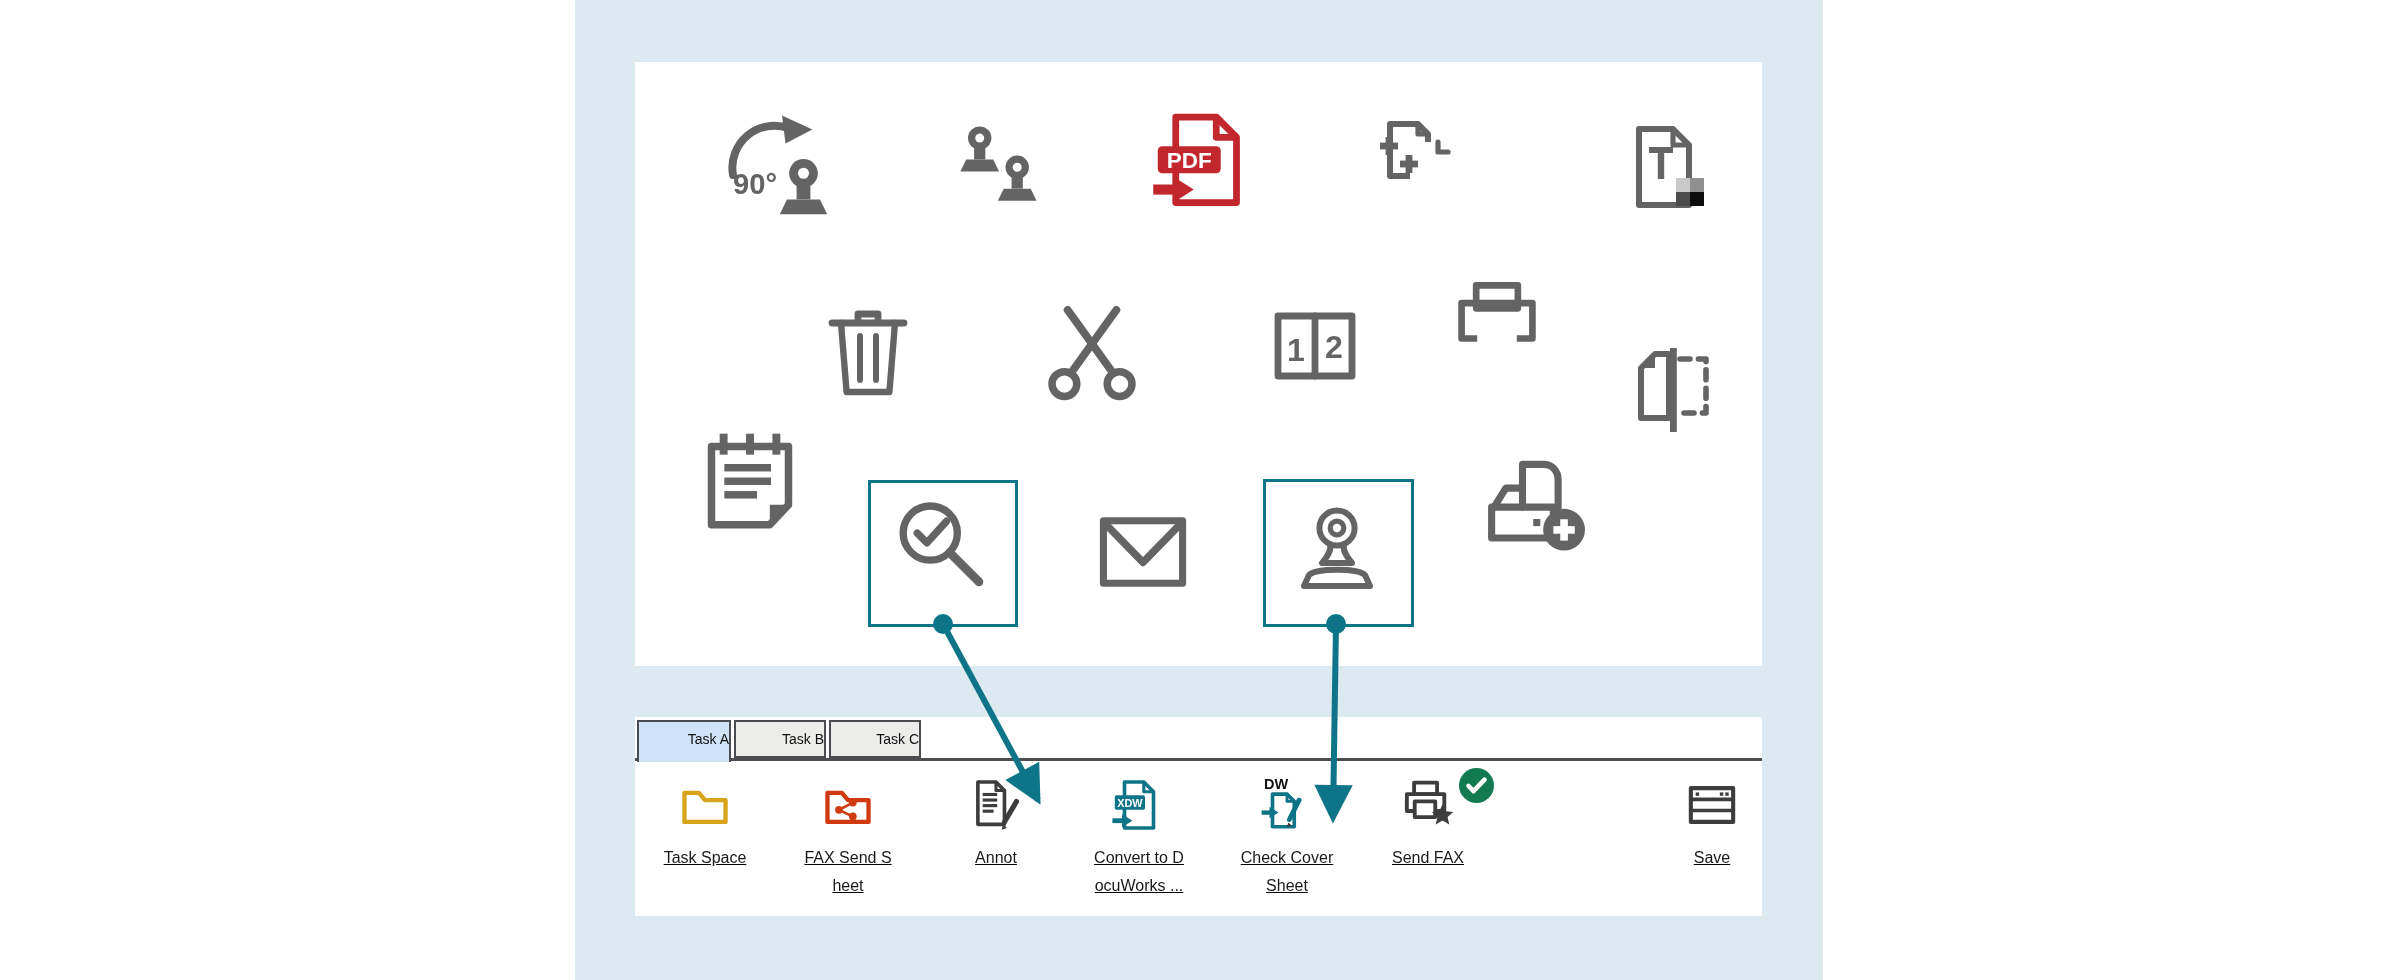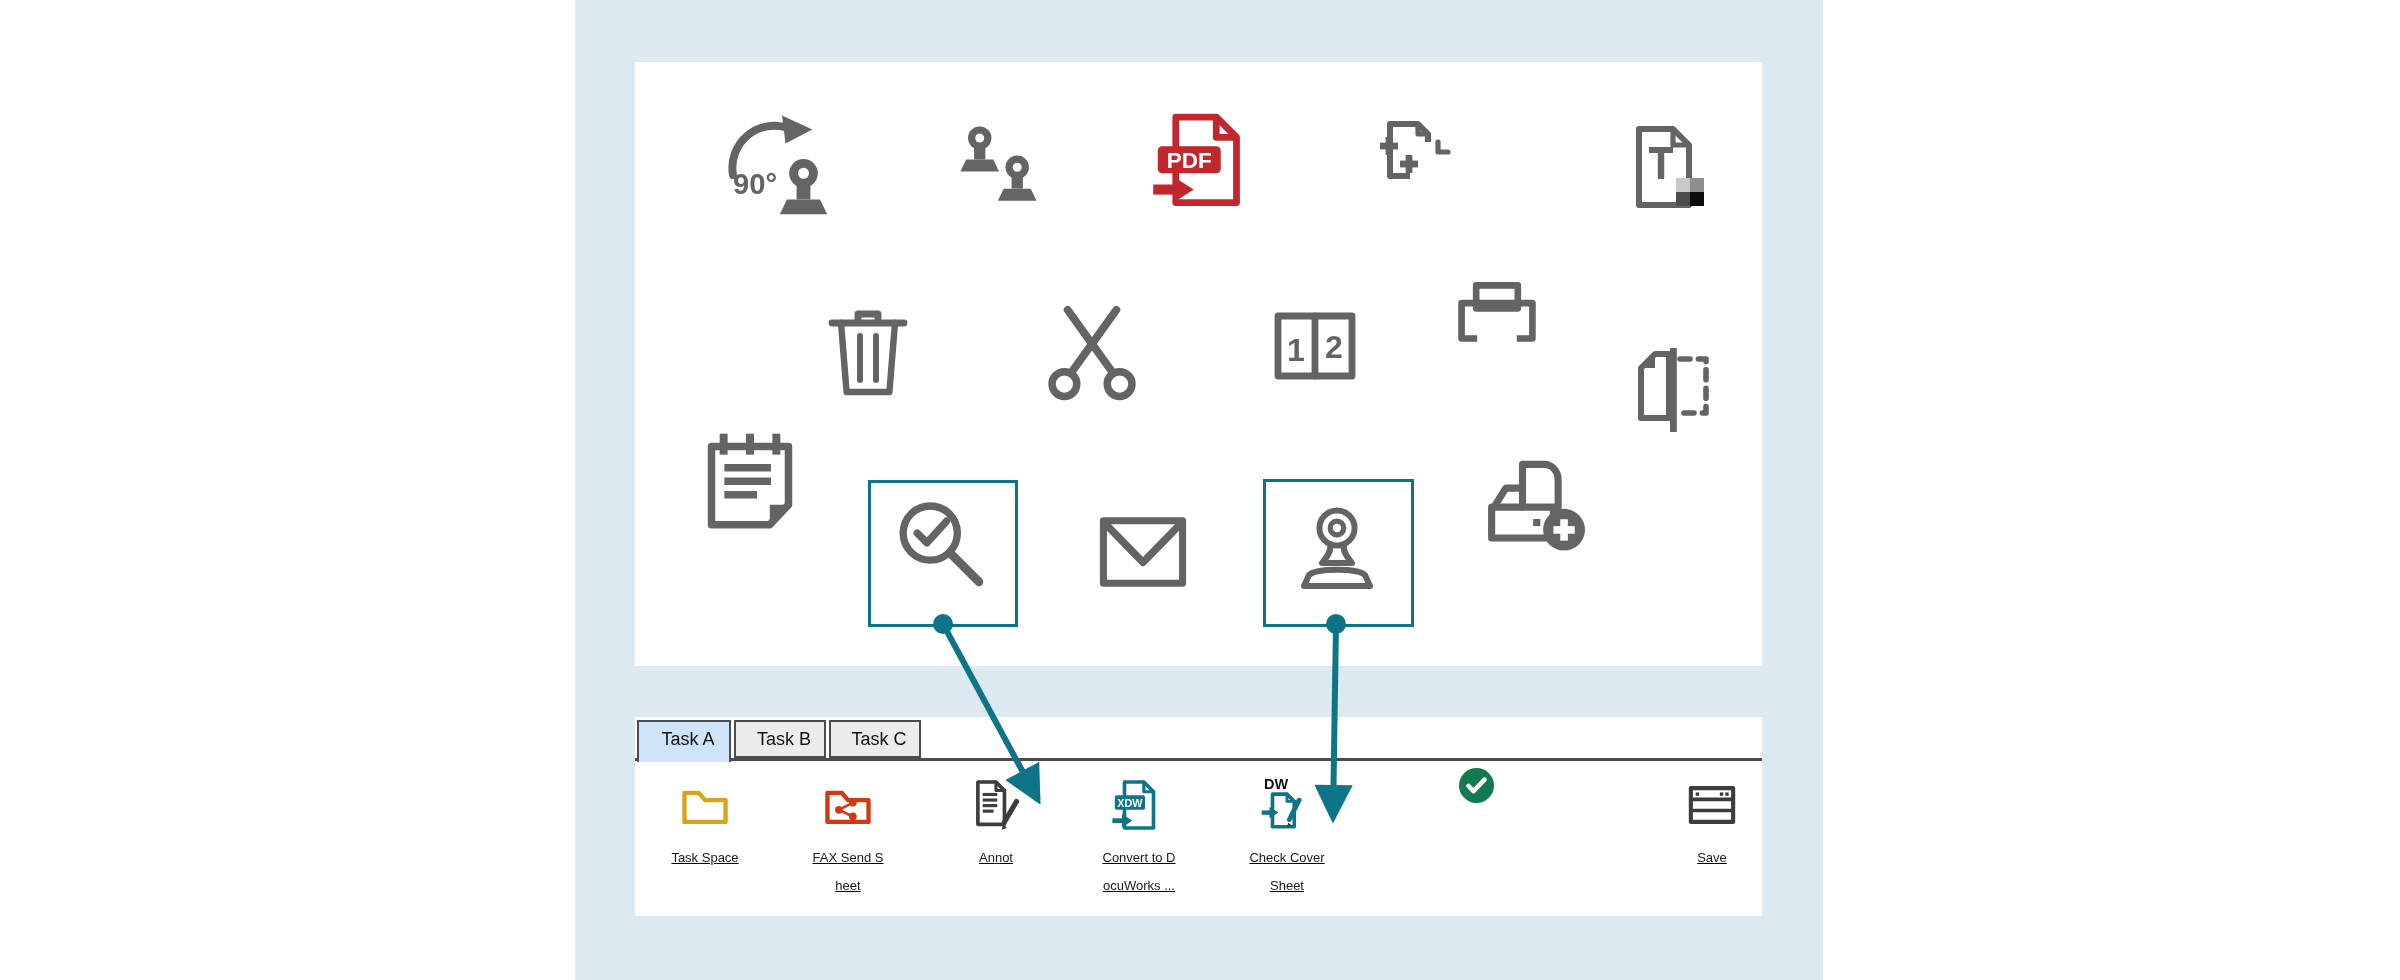--- a/index.html
+++ b/index.html
@@ -30,27 +30,27 @@
   .ftl{fill:var(--teal);stroke:none;}
   .svgt{font-family:"Liberation Sans",sans-serif;font-weight:700;}
 
   
   .hbox{position:absolute;border:3px solid var(--teal);background:transparent;}
   .overlay{position:absolute;left:0;top:0;width:2400px;height:980px;pointer-events:none;}
 
   
   .tabline{position:absolute;left:0;top:41px;width:100%;height:3px;background:var(--tab-border);}
   .tab{position:absolute;top:3px;height:38px;box-sizing:border-box;border:2px solid var(--tab-border);
-       background:var(--tab-bg);color:#111;font-size:18px;line-height:34px;text-align:center;cursor:default;padding-left:8px;}
+       background:var(--tab-bg);color:#111;font-size:14px;line-height:34px;text-align:right;cursor:default;padding-left:8px;}
   .tab.sel{background:var(--tab-selected-bg);height:42px;z-index:2;border-bottom:none;}
 
   
   .tbi{position:absolute;top:55px;width:150px;height:142px;text-align:center;text-decoration:underline;}
   .tbicon{height:66px;display:flex;align-items:center;justify-content:center;}
-  .tblabel{margin-top:6px;font-size:13px;line-height:28px;color:var(--label-text);}
+  .tblabel{margin-top:6px;font-size:16px;line-height:28px;color:var(--label-text);}
   .badge{position:absolute;left:1459px;top:768px;width:35px;height:35px;z-index:3;}
 </style>
 </head>
 <body>
 
 <div class="page">
   <div class="band"></div>
 
   <div class="panel panel-top">
 
@@ -308,20 +308,34 @@
           <line class="stl" style="stroke-width:4" x1="34" y1="20" x2="26" y2="36"></line>
           <polygon class="fd" points="25,38.5 24,42.5 28,41"></polygon>
         </svg>
       </div>
       <div class="tblabel">
           <div>Check Cover</div>
           <div>Sheet</div>
         </div>
     </div>
 
+    <div class="tbi" style="left:718px">
+      <div class="tbicon">
+        <svg class="icon" width="58" height="58" viewBox="0 0 48 48">
+          <rect class="sd" x="12.5" y="5.5" width="19" height="9.5"></rect>
+          <rect class="sd" x="6.5" y="15" width="31" height="14"></rect>
+          <rect class="sd" style="fill:#fff" x="13" y="21" width="17" height="13"></rect>
+          <path class="fd" d="M36,23.5 l2.7,5.7 6.2,0.6 -4.7,4.2 1.4,6.2 -5.6,-3.3 -5.6,3.3 1.4,-6.2 -4.7,-4.2 6.2,-0.6 z"></path>
+        </svg>
+      </div>
+      <div class="tblabel">
+          <div>Send FAX</div>
+          <div></div>
+        </div>
+    </div>
 
 
     <div class="tbi" style="left:1002px">
       <div class="tbicon">
         <svg class="icon" width="58" height="58" viewBox="0 0 48 48">
           <rect class="sd" style="stroke-width:3.4" x="6.5" y="10" width="35" height="28"></rect>
           <line class="sd" style="stroke-width:3" x1="8" y1="19.3" x2="40" y2="19.3"></line>
           <line class="sd" style="stroke-width:3" x1="8" y1="28.6" x2="40" y2="28.6"></line>
           <rect class="fd" x="10.5" y="13.6" width="2.8" height="2.8"></rect>
           <rect class="fd" x="30.5" y="13.6" width="2.8" height="2.8"></rect>

